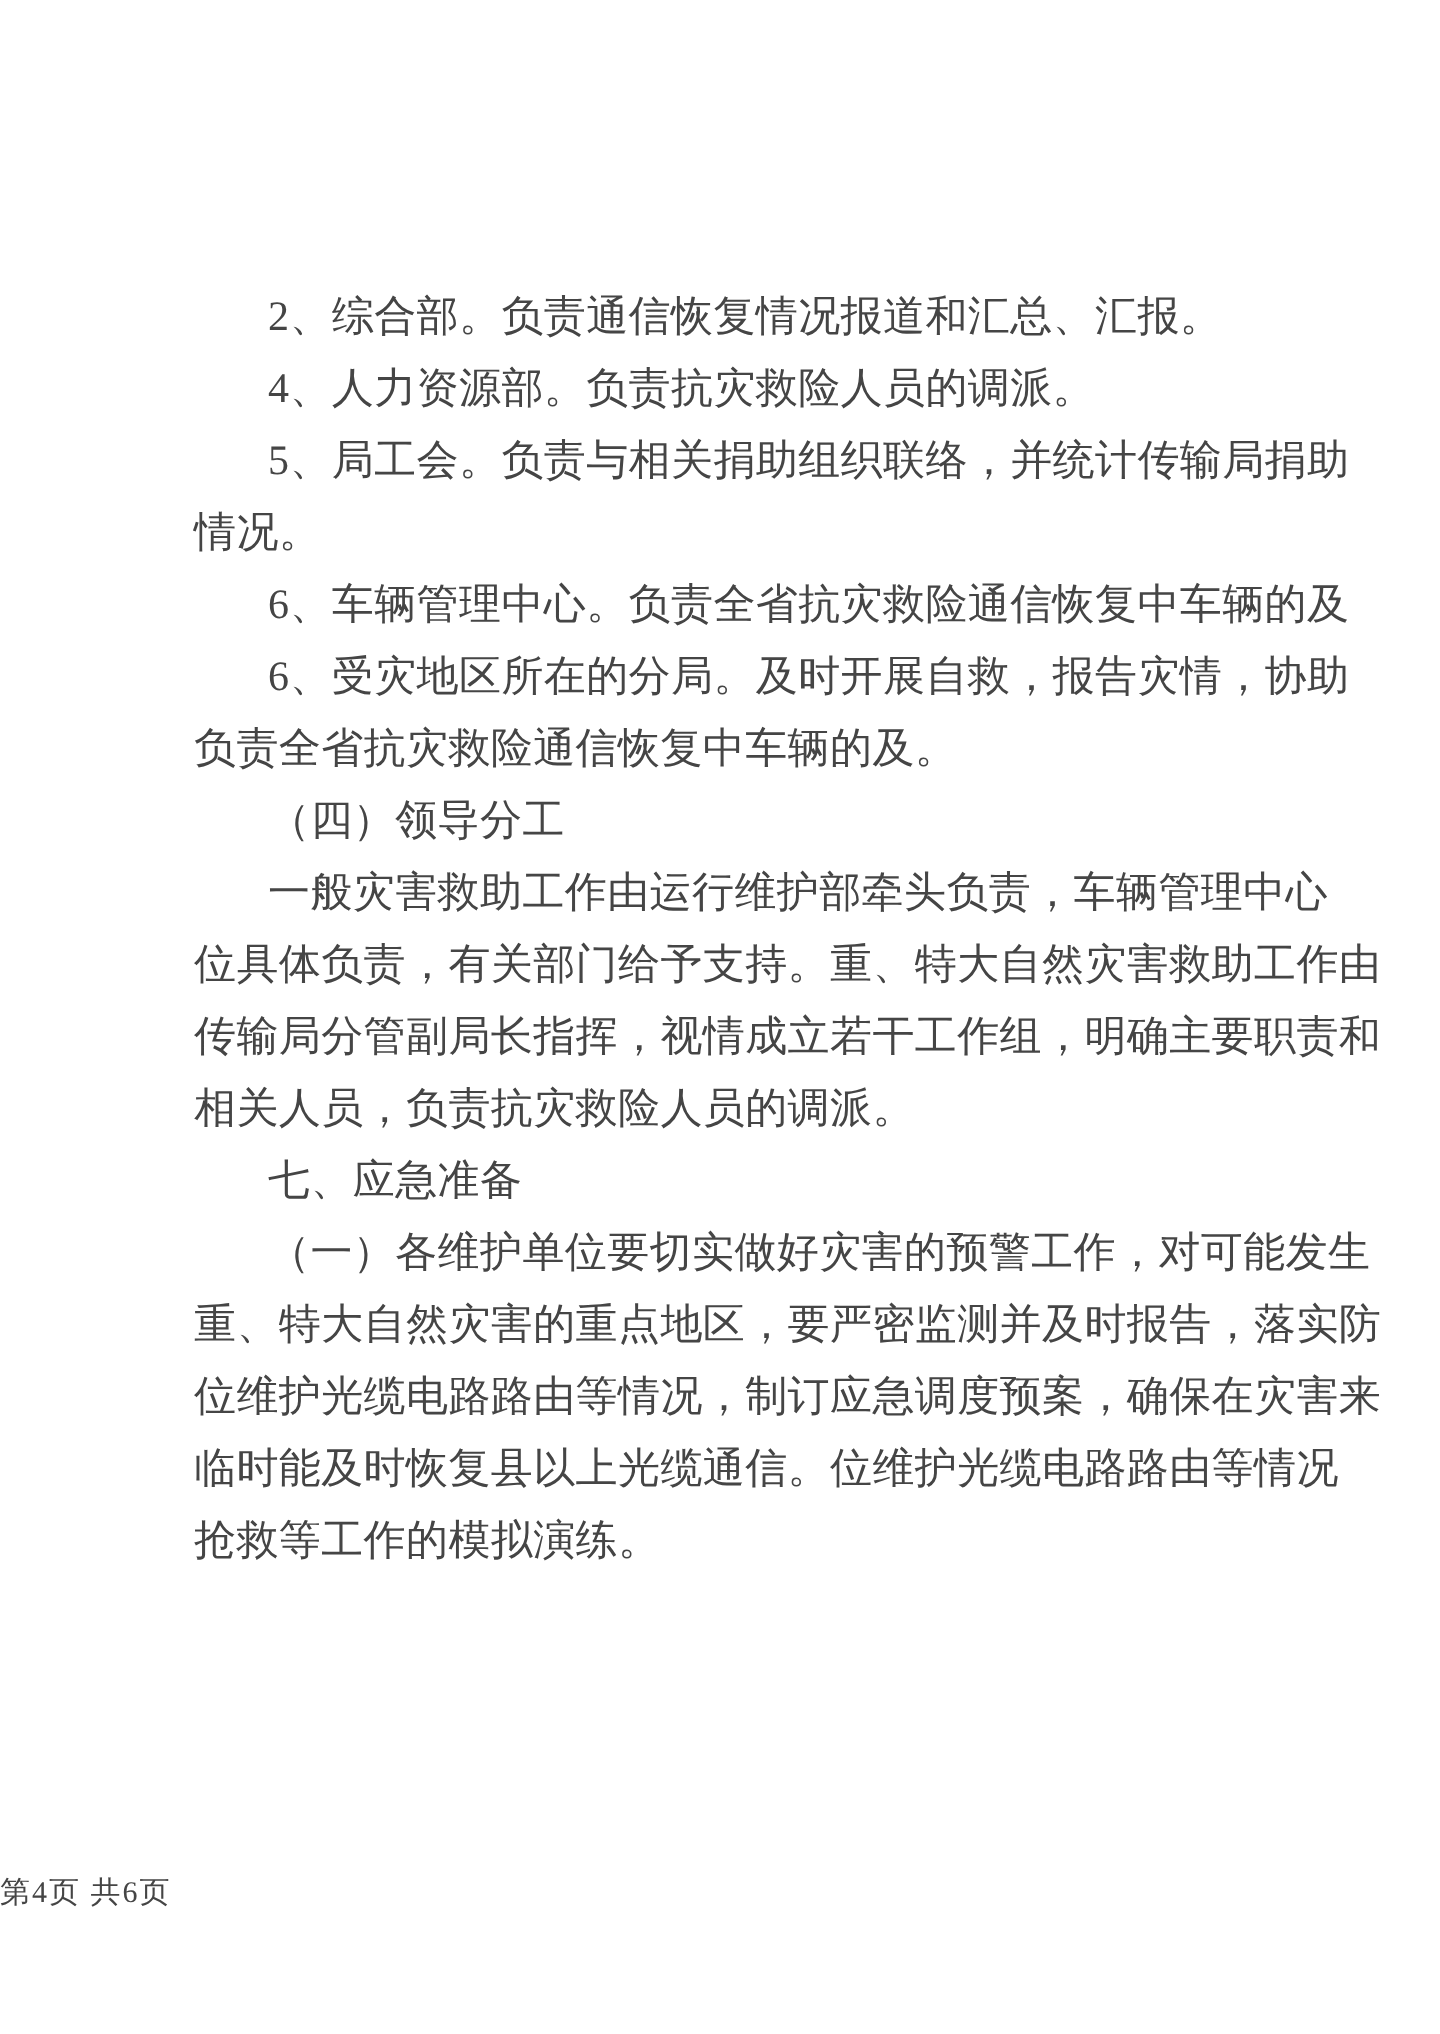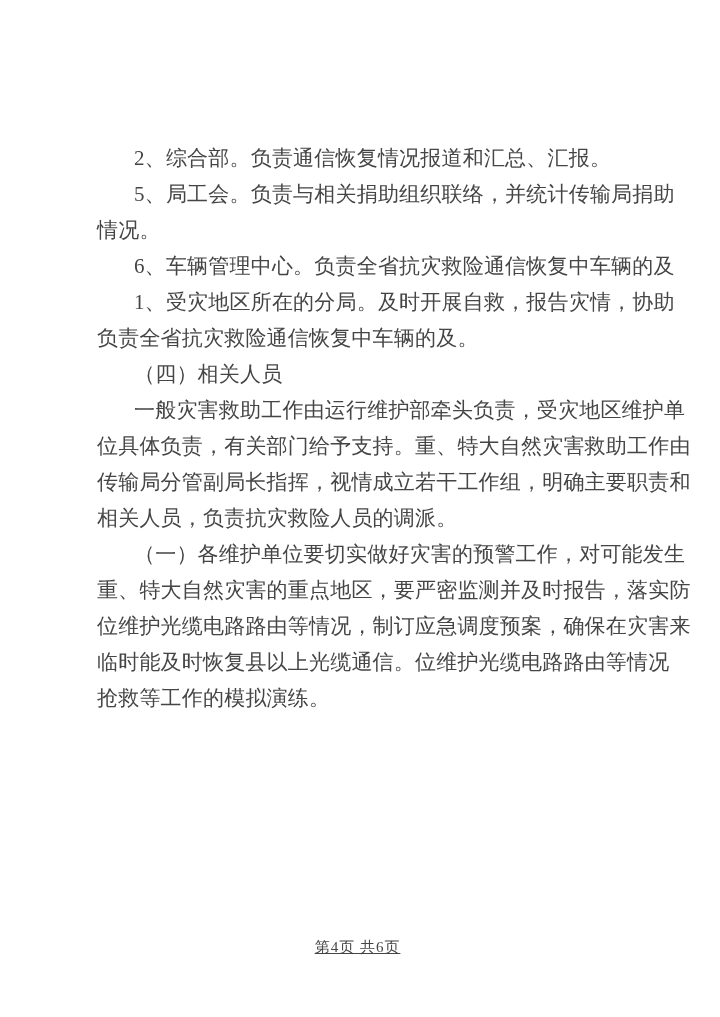--- a/index.html
+++ b/index.html
@@ -38,45 +38,46 @@
     font-weight: 400;
   }
   .line.indent {
     padding-left: 37px;
   }
   .doc-footer {
     position: absolute;
     left: 0;
     top: 936px;
     width: 715px;
-    text-align: center;
+    text-align: left;
     font-size: 15px;
     line-height: 22px;
     color: #454545;
     letter-spacing: 1px;
-    text-decoration: underline;
   }
 </style>
 </head>
 <body>
 
 <div class="doc-page">
   <div class="doc-body">
 
   <div class="line indent">2、综合部。负责通信恢复情况报道和汇总、汇报。</div>
+      <div class="line indent">4、人力资源部。负责抗灾救险人员的调派。</div>
       <div class="line indent">5、局工会。负责与相关捐助组织联络，并统计传输局捐助</div>
       <div class="line">情况。</div>
       <div class="line indent">6、车辆管理中心。负责全省抗灾救险通信恢复中车辆的及</div>
-      <div class="line indent">1、受灾地区所在的分局。及时开展自救，报告灾情，协助</div>
+      <div class="line indent">6、受灾地区所在的分局。及时开展自救，报告灾情，协助</div>
       <div class="line">负责全省抗灾救险通信恢复中车辆的及。</div>
-      <div class="line indent">（四）相关人员</div>
-      <div class="line indent">一般灾害救助工作由运行维护部牵头负责，受灾地区维护单</div>
+      <div class="line indent">（四）领导分工</div>
+      <div class="line indent">一般灾害救助工作由运行维护部牵头负责，车辆管理中心</div>
       <div class="line">位具体负责，有关部门给予支持。重、特大自然灾害救助工作由</div>
       <div class="line">传输局分管副局长指挥，视情成立若干工作组，明确主要职责和</div>
       <div class="line">相关人员，负责抗灾救险人员的调派。</div>
+      <div class="line indent">七、应急准备</div>
       <div class="line indent">（一）各维护单位要切实做好灾害的预警工作，对可能发生</div>
       <div class="line">重、特大自然灾害的重点地区，要严密监测并及时报告，落实防</div>
       <div class="line">位维护光缆电路路由等情况，制订应急调度预案，确保在灾害来</div>
       <div class="line">临时能及时恢复县以上光缆通信。位维护光缆电路路由等情况</div>
       <div class="line">抢救等工作的模拟演练。</div>
     </div>
   <div class="doc-footer">第4页 共6页</div>
 </div>
 
 </body></html>

